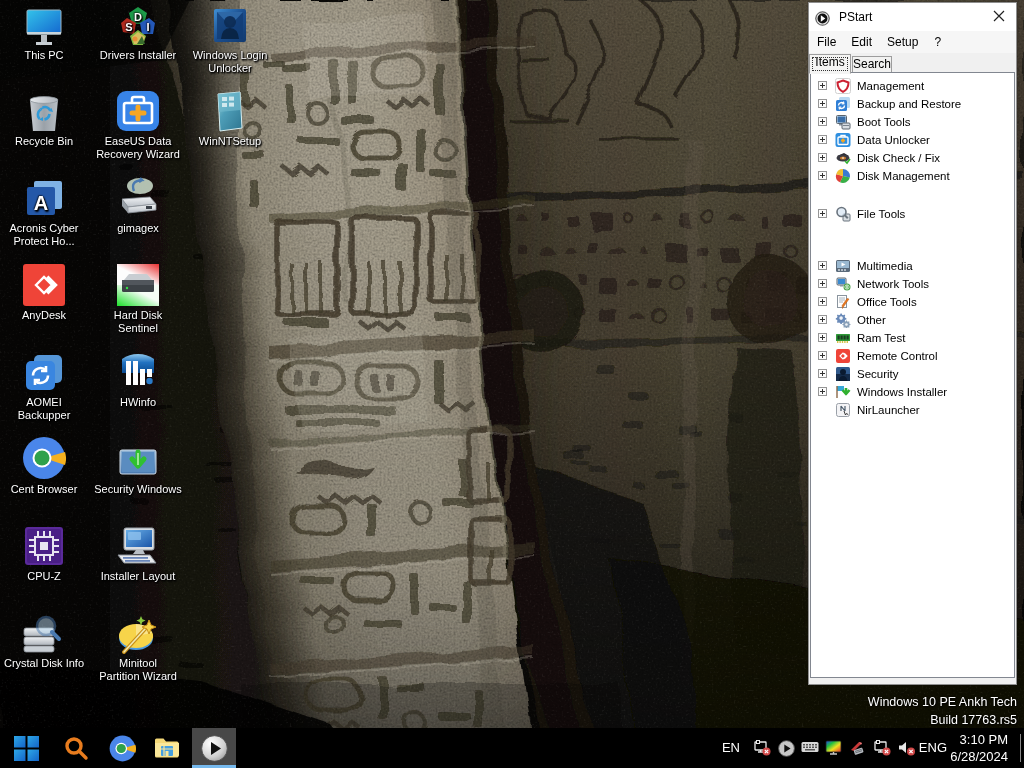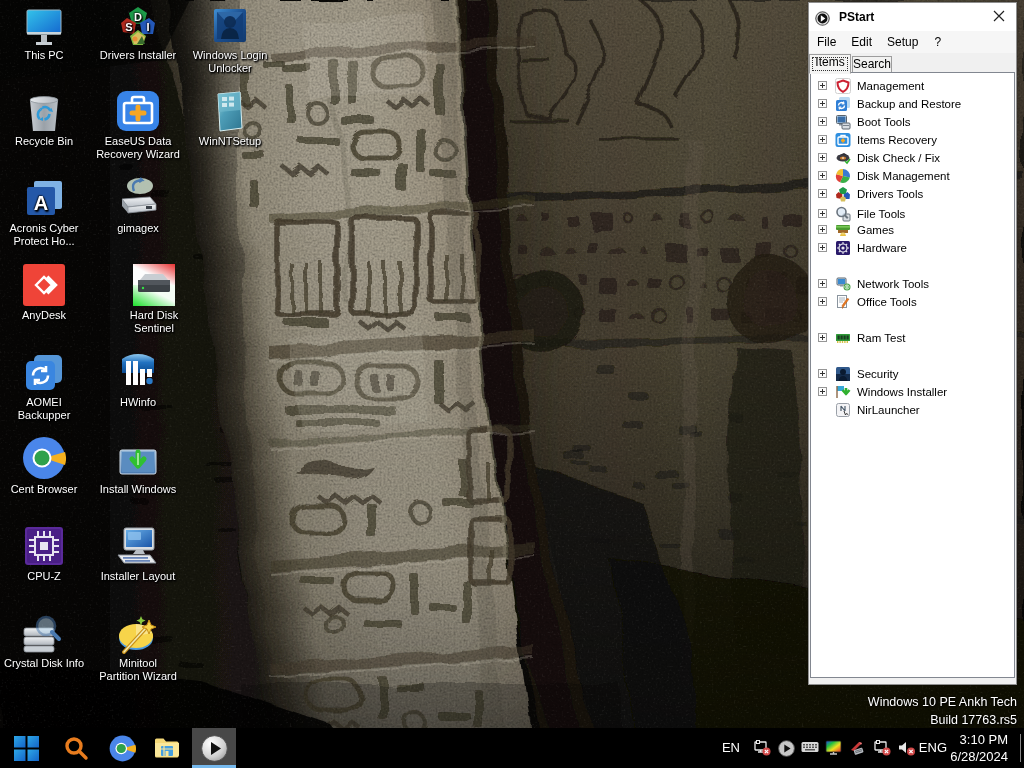--- a/index.html
+++ b/index.html
@@ -5,21 +5,21 @@
   * { margin:0; padding:0; box-sizing:border-box; }
   html,body { width:1024px; height:768px; overflow:hidden; background:#000; }
   body { font-family:"Liberation Sans", sans-serif; position:relative; }
   #bg { position:absolute; left:0; top:0; }
   .dicon { position:absolute; width:96px; text-align:center; color:#fff; font-size:11px; line-height:13px;
            text-shadow:1px 1px 1px rgba(0,0,0,0.95), -1px -1px 1px rgba(0,0,0,0.35), 0 0 2px #000, 1px 2px 2px #000; }
   .dicon .ic { display:block; margin:0 auto 3px auto; }
   #pstart { position:absolute; left:808px; top:2px; width:209px; height:683px;
             background:#f0f0f0; border:1px solid #8f8f8f; font-size:12px; color:#000;
             box-shadow:0 0 0 1px rgba(0,0,0,0.08); }
-  #ptitle { height:28px; background:#ffffff; position:relative;font-weight:bold; }
+  #ptitle { height:28px; background:#ffffff; position:relative; }
   #ptitle .ticon { position:absolute; left:6px; top:8px; }
   #ptitle .ttext { position:absolute; left:30px; top:7px; font-size:12px; color:#000; }
   #pclose { position:absolute; right:10px; top:6px; width:14px; height:14px; }
   #pmenu { height:22px; background:#f6f6f6; padding-left:0; }
   #pmenu span { display:inline-block; padding:4px 7px 0 8px; }
   #ptabs { position:relative; height:20px; margin-top:1px; }
   .tab { position:absolute; border:1px solid #9d9d9d; background:#f2f2f1; text-align:center; }
   #tab1 { left:0px; top:0px; width:42px; height:20px; background:#f4f4f3; border-bottom:1px solid #f4f4f3; z-index:2; }
   #tab2 { left:43px; top:2px; width:40px; height:18px; }
   #tabline { position:absolute; left:1px; right:1px; top:20px; height:0; border-top:1px solid #9d9d9d; }
@@ -550,21 +550,21 @@
 <div class="dicon" style="left:-4px;top:268px">
     <div style="height:41px;display:flex;align-items:flex-end;justify-content:center">
       <svg class="ic" width="44" height="42" viewBox="0 0 44 42">
         <rect x="1" y="0" width="42" height="42" rx="3" fill="#ef4438"></rect>
         <path d="M14,21 l8,-8 8,8 -8,8 Z" fill="none" stroke="#fff" stroke-width="2.4"></path>
         <path d="M25,13 l8,8 -8,8" fill="none" stroke="#fff" stroke-width="4"></path>
       </svg>
     </div>
     <div>AnyDesk</div>
   </div>
-<div class="dicon" style="left:106px;top:268px">
+<div class="dicon" style="left:90px;top:268px">
     <div style="height:41px;display:flex;align-items:flex-end;justify-content:center">
       <svg class="ic" width="44" height="42" viewBox="0 0 44 42">
         <defs>
           <linearGradient id="hd1" x1="1" y1="0" x2="0" y2="1">
             <stop offset="0" stop-color="#e83030"></stop>
             <stop offset="0.55" stop-color="#fdfdfd"></stop>
           </linearGradient>
           <linearGradient id="hd2" x1="0" y1="1" x2="1" y2="0">
             <stop offset="0" stop-color="#1be02a"></stop>
             <stop offset="0.6" stop-color="#f5fdf5"></stop>
@@ -634,21 +634,21 @@
             <stop offset="0" stop-color="#8fb3d4"></stop>
             <stop offset="1" stop-color="#4a7ab0"></stop>
           </linearGradient>
         </defs>
         <rect x="4" y="2" width="36" height="24" rx="2" fill="url(#iw1)" stroke="#d0dce8" stroke-width="1"></rect>
         <rect x="6" y="4" width="32" height="20" fill="#5a8cc0"></rect>
         <path d="M22,4 v13 m-6,-6 l6,7 6,-7" fill="none" stroke="#2fc030" stroke-width="5" stroke-linecap="round" stroke-linejoin="round"></path>
         <path d="M22,5 v12" stroke="#b8f0b0" stroke-width="1.6"></path>
       </svg>
     </div>
-    <div>Install Windows</div>
+    <div>Security Windows</div>
   </div>
 <div class="dicon" style="left:-4px;top:529px">
     <div style="height:41px;display:flex;align-items:flex-end;justify-content:center">
       <svg class="ic" width="42" height="42" viewBox="0 0 42 42">
         <rect x="2" y="2" width="38" height="38" rx="3" fill="#5a2a9a"></rect>
         <rect x="4" y="4" width="34" height="34" rx="2" fill="#4a1f86"></rect>
         <rect x="12" y="12" width="18" height="18" fill="none" stroke="#e8e4f0" stroke-width="2"></rect>
         <rect x="17" y="17" width="8" height="8" fill="#e8e4f0"></rect>
         <g stroke="#e8e4f0" stroke-width="2">
           <path d="M15,12 V6 M21,12 V6 M27,12 V6 M15,30 v6 M21,30 v6 M27,30 v6 M12,15 H6 M12,21 H6 M12,27 H6 M30,15 h6 M30,21 h6 M30,27 h6"></path>
@@ -762,21 +762,21 @@
         <span class="ttx">Boot Tools</span>
       </div>
       <div class="trow" style="top:58px">
         <div class="exp"></div>
         <span class="ticn"><svg width="16" height="16" viewBox="0 0 16 16">
             <rect x="0.5" y="1" width="15" height="14" rx="2.5" fill="#2f8fe0"></rect>
             <rect x="3" y="5" width="10" height="7.5" rx="1" fill="none" stroke="#fff" stroke-width="1.4"></rect>
             <path d="M6,5 v-1.5 h4 v1.5" fill="none" stroke="#fff" stroke-width="1.4"></path>
             <path d="M8,6.5 v4 m-2,-2 h4" stroke="#f6a623" stroke-width="1.8"></path>
           </svg></span>
-        <span class="ttx">Items Recovery</span>
+        <span class="ttx">Data Unlocker</span>
       </div>
       <div class="trow" style="top:76px">
         <div class="exp"></div>
         <span class="ticn"><svg width="16" height="16" viewBox="0 0 16 16">
             <path d="M2,6 L9,3 L14,6 L8,10 Z" fill="#2a2a30"></path>
             <ellipse cx="8" cy="8" rx="6.5" ry="3.5" fill="#3a3a42"></ellipse>
             <ellipse cx="8" cy="8" rx="3" ry="1.6" fill="#c87828"></ellipse>
             <ellipse cx="8" cy="8" rx="1.2" ry="0.7" fill="#f0e8d8"></ellipse>
             <path d="M10,11 l2,2 3,-4" stroke="#30b030" stroke-width="1.6" fill="none"></path>
           </svg></span>
@@ -786,99 +786,99 @@
         <div class="exp"></div>
         <span class="ticn"><svg width="16" height="16" viewBox="0 0 16 16">
             <circle cx="8" cy="8" r="7" fill="#e8e8e8"></circle>
             <path d="M8,8 L8,1 A7,7 0 0 1 14.8,9.5 Z" fill="#3a7ad0"></path>
             <path d="M8,8 L14.8,9.5 A7,7 0 0 1 5,14.3 Z" fill="#38b048"></path>
             <path d="M8,8 L5,14.3 A7,7 0 0 1 1.2,6.2 Z" fill="#e04038"></path>
             <path d="M8,8 L1.2,6.2 A7,7 0 0 1 8,1 Z" fill="#f0c030"></path>
           </svg></span>
         <span class="ttx">Disk Management</span>
       </div>
-      <div class="trow" style="top:112px">
-        <div class="exp"></div>
-        <span class="ticn"><svg width="16" height="16" viewBox="0 0 16 16">
-            <polygon points="8,1 12,3.5 10.8,8 5.2,8 4,3.5" fill="#1d9a49"></polygon>
-            <polygon points="3.5,6 7.5,8.5 6.5,13 1.5,12 1,8.5" fill="#b02a1e"></polygon>
-            <polygon points="12.5,6 15,8.5 14.5,13 9.5,13 8.5,8.5" fill="#2458b8"></polygon>
-            <polygon points="8,10 11,12 10,15.5 6,15.5 5,12" fill="#d7bf5e"></polygon>
-          </svg></span>
-        <span class="ttx">Drivers Tools</span>
-      </div>
       <div class="trow" style="top:132px">
         <div class="exp"></div>
         <span class="ticn"><svg width="16" height="16" viewBox="0 0 16 16">
             <rect x="8" y="8" width="7" height="7" rx="1" fill="#d8dde2" stroke="#6a747e"></rect>
             <circle cx="6.5" cy="6" r="4.5" fill="#cfe0f0" fill-opacity="0.6" stroke="#6a747e" stroke-width="1.6"></circle>
             <path d="M9.8,9.3 l3,3" stroke="#6a747e" stroke-width="2"></path>
           </svg></span>
         <span class="ttx">File Tools</span>
       </div>
-      <div class="trow" style="top:148px">
-        <div class="exp"></div>
-        <span class="ticn"><svg width="16" height="16" viewBox="0 0 16 16">
-            <rect x="1" y="3" width="14" height="5" rx="1" fill="#4a9a30"></rect>
-            <rect x="1" y="4" width="14" height="1.6" fill="#78c858"></rect>
-            <rect x="3" y="8" width="10" height="3" fill="#a06828"></rect>
-            <path d="M6,11 h4 l1,3 h-6 Z" fill="#e8c040"></path>
-            <ellipse cx="8" cy="11.5" rx="2" ry="1" fill="#f0d878"></ellipse>
-          </svg></span>
-        <span class="ttx">Games</span>
-      </div>
-      <div class="trow" style="top:166px">
-        <div class="exp"></div>
-        <span class="ticn"><svg width="16" height="16" viewBox="0 0 16 16">
-            <rect x="1" y="1" width="14" height="14" rx="1.5" fill="#2a1a6a"></rect>
-            <circle cx="8" cy="8" r="4" fill="none" stroke="#e8e8f0" stroke-width="1.2"></circle>
-            <circle cx="8" cy="8" r="1.6" fill="#e8e8f0"></circle>
-            <path d="M8,4 V2 M8,12 v2 M4,8 H2 M12,8 h2 M5.2,5.2 L3.8,3.8 M10.8,10.8 l1.4,1.4 M10.8,5.2 L12.2,3.8 M5.2,10.8 L3.8,12.2" stroke="#e8e8f0" stroke-width="1.1"></path>
-          </svg></span>
-        <span class="ttx">Hardware</span>
+      <div class="trow" style="top:184px">
+        <div class="exp"></div>
+        <span class="ticn"><svg width="16" height="16" viewBox="0 0 16 16">
+            <rect x="1" y="2" width="14" height="12" rx="1.5" fill="#5a6a7a"></rect>
+            <rect x="2" y="3" width="12" height="7" fill="#9ab8d0"></rect>
+            <path d="M6.5,4.5 l4,2 -4,2 Z" fill="#fff"></path>
+            <circle cx="4" cy="12" r="1" fill="#d0d8e0"></circle>
+            <circle cx="7" cy="12" r="1" fill="#d0d8e0"></circle>
+            <circle cx="10" cy="12" r="1" fill="#d0d8e0"></circle>
+          </svg></span>
+        <span class="ttx">Multimedia</span>
       </div>
       <div class="trow" style="top:202px">
         <div class="exp"></div>
         <span class="ticn"><svg width="16" height="16" viewBox="0 0 16 16">
             <rect x="2" y="2" width="9" height="7" rx="1" fill="#cfe2f0" stroke="#5a646e"></rect>
             <rect x="3" y="3" width="7" height="5" fill="#3a8ad0"></rect>
             <rect x="5" y="9" width="3" height="1.5" fill="#8a949e"></rect>
             <circle cx="12" cy="11" r="3.5" fill="#48a048"></circle>
             <path d="M9,11 h6 M12,8 v6 M10,9.2 q2,1.8 4,0 M10,12.8 q2,-1.8 4,0" stroke="#d8f0d8" stroke-width="0.8" fill="none"></path>
           </svg></span>
         <span class="ttx">Network Tools</span>
       </div>
       <div class="trow" style="top:220px">
         <div class="exp"></div>
         <span class="ticn"><svg width="16" height="16" viewBox="0 0 16 16">
             <rect x="2.5" y="1.5" width="9" height="12" fill="#fff" stroke="#8a949e"></rect>
             <path d="M4,4 h6 M4,6 h6 M4,8 h4" stroke="#a8b2bc" stroke-width="1"></path>
             <path d="M14,5 L9,12 l-1.5,2.5 -0.4,-3 5,-7 Z" fill="#e87820" stroke="#b85810" stroke-width="0.5"></path>
           </svg></span>
         <span class="ttx">Office Tools</span>
+      </div>
+      <div class="trow" style="top:238px">
+        <div class="exp"></div>
+        <span class="ticn"><svg width="16" height="16" viewBox="0 0 16 16">
+            <path d="M6,2 l1.2,0 0.4,1.2 1.2,0.5 1.1,-0.6 0.9,0.9 -0.6,1.1 0.5,1.2 1.2,0.4 0,1.2 -1.2,0.4 -0.5,1.2 0.6,1.1 -0.9,0.9 -1.1,-0.6 -1.2,0.5 -0.4,1.2 -1.2,0 -0.4,-1.2 -1.2,-0.5 -1.1,0.6 -0.9,-0.9 0.6,-1.1 -0.5,-1.2 -1.2,-0.4 0,-1.2 1.2,-0.4 0.5,-1.2 -0.6,-1.1 0.9,-0.9 1.1,0.6 1.2,-0.5 Z" fill="#6a8ab8" transform="translate(-0.5,-0.5)"></path>
+            <circle cx="6.1" cy="6.1" r="1.8" fill="#f0f4f8"></circle>
+            <path d="M11,8.5 l0.9,0 0.3,0.9 0.9,0.4 0.8,-0.45 0.7,0.7 -0.45,0.8 0.4,0.9 0.9,0.3 0,0.9 -0.9,0.3 -0.4,0.9 0.45,0.8 -0.7,0.7 -0.8,-0.45 -0.9,0.4 -0.3,0.9 -0.9,0 -0.3,-0.9 -0.9,-0.4 -0.8,0.45 -0.7,-0.7 0.45,-0.8 -0.4,-0.9 -0.9,-0.3 0,-0.9 0.9,-0.3 0.4,-0.9 -0.45,-0.8 0.7,-0.7 0.8,0.45 0.9,-0.4 Z" fill="#8aa0b8"></path>
+            <circle cx="11.45" cy="12.45" r="1.3" fill="#f0f4f8"></circle>
+          </svg></span>
+        <span class="ttx">Other</span>
       </div>
       <div class="trow" style="top:256px">
         <div class="exp"></div>
         <span class="ticn"><svg width="16" height="16" viewBox="0 0 16 16">
             <rect x="1" y="4" width="14" height="7" rx="0.5" fill="#2f9a38"></rect>
             <g fill="#1a3a20">
               <rect x="2.5" y="5.5" width="2.2" height="4"></rect>
               <rect x="5.5" y="5.5" width="2.2" height="4"></rect>
               <rect x="8.5" y="5.5" width="2.2" height="4"></rect>
               <rect x="11.5" y="5.5" width="2.2" height="4"></rect>
             </g>
             <g fill="#d8c048">
               <rect x="2" y="11" width="1.4" height="2"></rect>
               <rect x="4.4" y="11" width="1.4" height="2"></rect>
               <rect x="6.8" y="11" width="1.4" height="2"></rect>
               <rect x="9.2" y="11" width="1.4" height="2"></rect>
               <rect x="11.6" y="11" width="1.4" height="2"></rect>
             </g>
           </svg></span>
         <span class="ttx">Ram Test</span>
+      </div>
+      <div class="trow" style="top:274px">
+        <div class="exp"></div>
+        <span class="ticn"><svg width="16" height="16" viewBox="0 0 16 16">
+            <rect x="1" y="1" width="14" height="14" rx="2" fill="#ef4438"></rect>
+            <path d="M5,8 l3,-3 3,3 -3,3 Z" fill="none" stroke="#fff" stroke-width="1.2"></path>
+            <path d="M9,5.5 l2.5,2.5 -2.5,2.5" fill="none" stroke="#fff" stroke-width="1.8"></path>
+          </svg></span>
+        <span class="ttx">Remote Control</span>
       </div>
       <div class="trow" style="top:292px">
         <div class="exp"></div>
         <span class="ticn"><svg width="16" height="16" viewBox="0 0 16 16">
             <rect x="1" y="1" width="14" height="14" rx="1.5" fill="#30588a"></rect>
             <rect x="1" y="8" width="14" height="7" fill="#142a48"></rect>
             <circle cx="8" cy="6" r="3" fill="#0a1a30"></circle>
             <path d="M3.5,15 q1,-5 4.5,-5 q3.5,0 4.5,5 Z" fill="#0a1a30"></path>
           </svg></span>
         <span class="ttx">Security</span>

